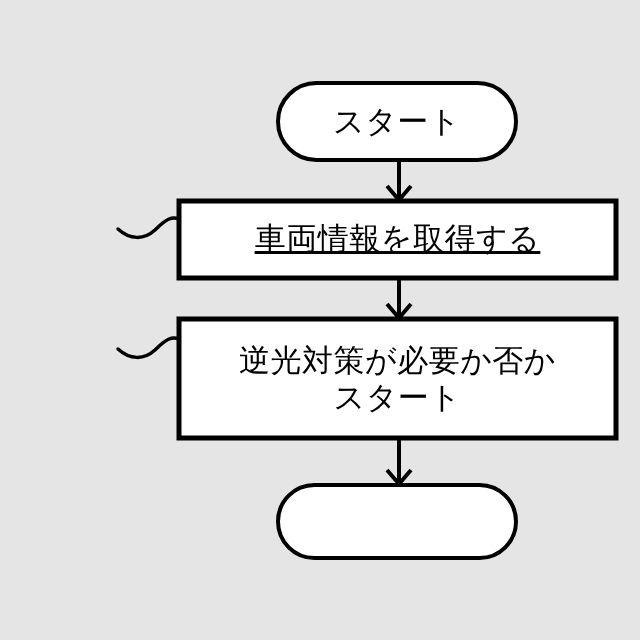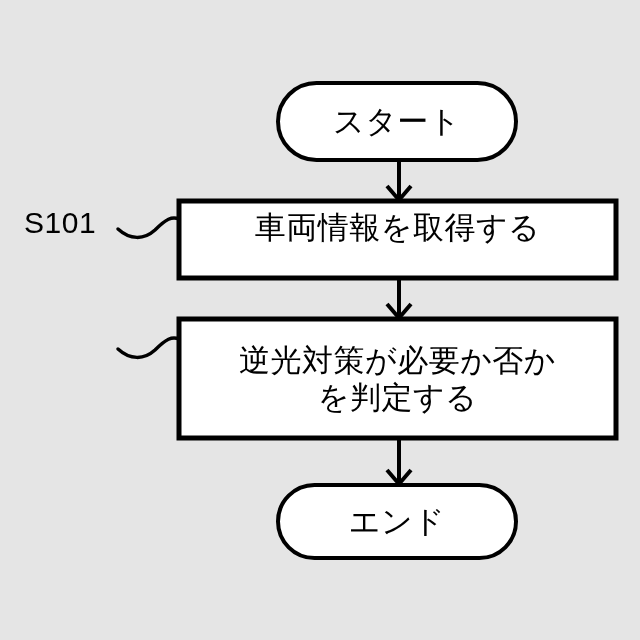--- a/index.html
+++ b/index.html
@@ -73,23 +73,21 @@
     <path d="M 118 349 C 130 360, 144 360, 155 350 C 166 339, 172 336, 179 339" fill="none" stroke="#000000" stroke-width="3.5" stroke-linecap="round"></path>
 
     <line x1="399" y1="438" x2="399" y2="484" stroke="#000000" stroke-width="4"></line>
     <polyline points="387,470 399,484 411,470" fill="none" stroke="#000000" stroke-width="4" stroke-linecap="butt" stroke-linejoin="miter"></polyline>
 
     <rect x="278" y="485" width="238" height="73" rx="36.5" ry="36.5" fill="#ffffff" stroke="#000000" stroke-width="4"></rect>
   </svg>
 
   <div class="node-text terminal-text" style="left:278px; top:83px; width:238px; height:77px;">スタート</div>
 
-  <div class="node-text process-text" style="left:179px; top:189px; width:437px; height:77px;">車両情報を取得する</div>
+  <div class="node-text process-text" style="left:179px; top:200px; width:437px; height:77px;text-decoration:underline;">車両情報を取得する</div>
 
   <div class="node-text process-text" style="left:179px; top:319px; width:437px; height:119px;">逆光対策が必要か否か
-を判定する</div>
+スタート</div>
 
-  <div class="node-text terminal-text" style="left:278px; top:485px; width:238px; height:73px;">エンド</div>
 
-  <div class="step-label" style="left:24px; top:206px;">S101</div>
 
 
 </div>
 
 </body></html>

